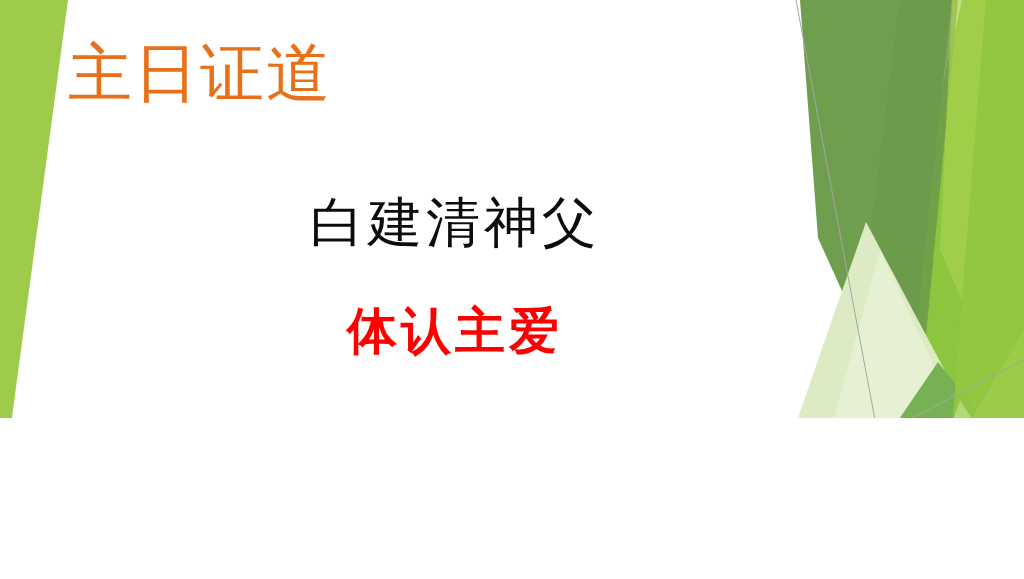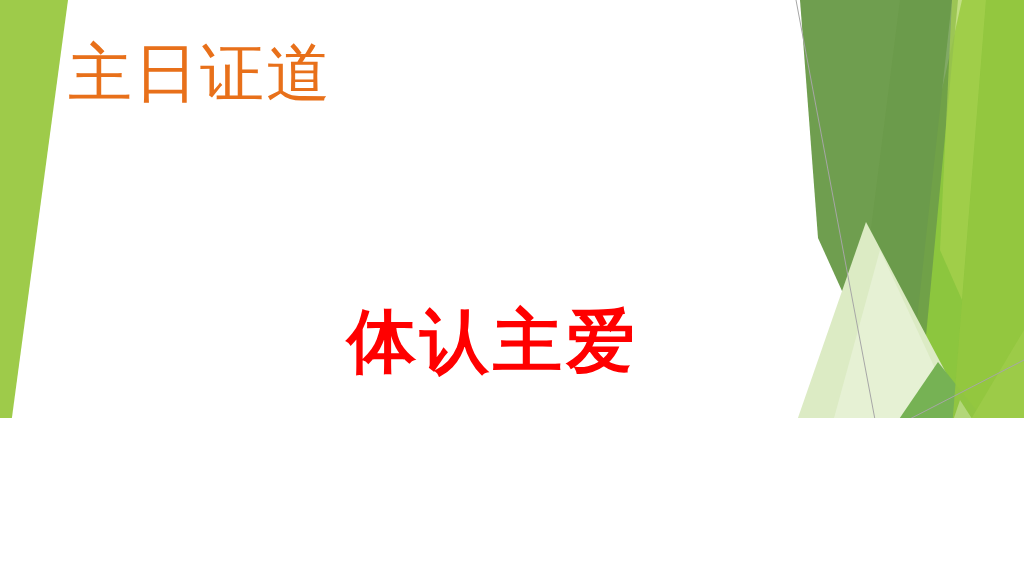--- a/index.html
+++ b/index.html
@@ -41,21 +41,21 @@
     top: 196px;
     font-size: 54px;
     letter-spacing: 4px;
     color: #0c0c0c;
     font-family: "DejaVu Serif", "Liberation Serif", serif;
     font-weight: normal;
   }
   #topic-text {
     left: 347px;
     top: 306px;
-    font-size: 69px;
+    font-size: 50px;
     letter-spacing: 4px;
     color: #FF0000;
     font-family: "DejaVu Serif", "Liberation Serif", serif;
     font-weight: bold;
   }
 </style>
 </head>
 <body>
 
 <div id="slide">
@@ -87,16 +87,17 @@
     <polygon points="952,0 986,0 962,300 940,250" fill="#A8D24F" opacity="0.7"></polygon>
 
     <line x1="796" y1="0" x2="905" y2="579" stroke="#A6A6A6" stroke-width="1"></line>
 
     <line x1="1024" y1="360" x2="600" y2="579" stroke="#A6A6A6" stroke-width="1"></line>
 
   </svg>
 
   <div class="slide-text" id="title-text">主日证道</div>
 
+  <div class="slide-text" id="speaker-text">白建清神父</div>
 
   <div class="slide-text" id="topic-text">体认主爱</div>
 
 </div>
 
 </body></html>

